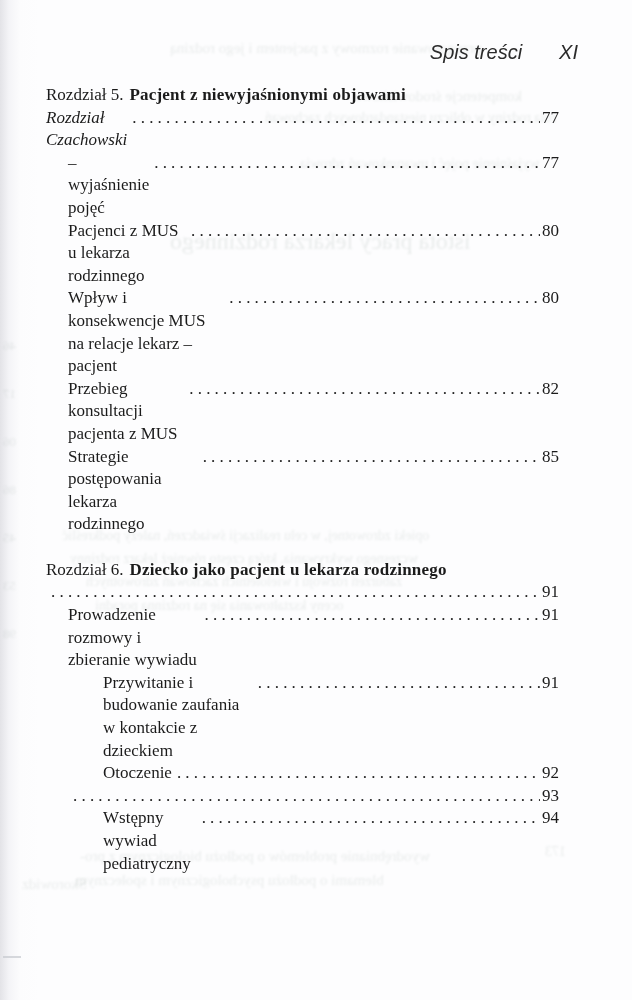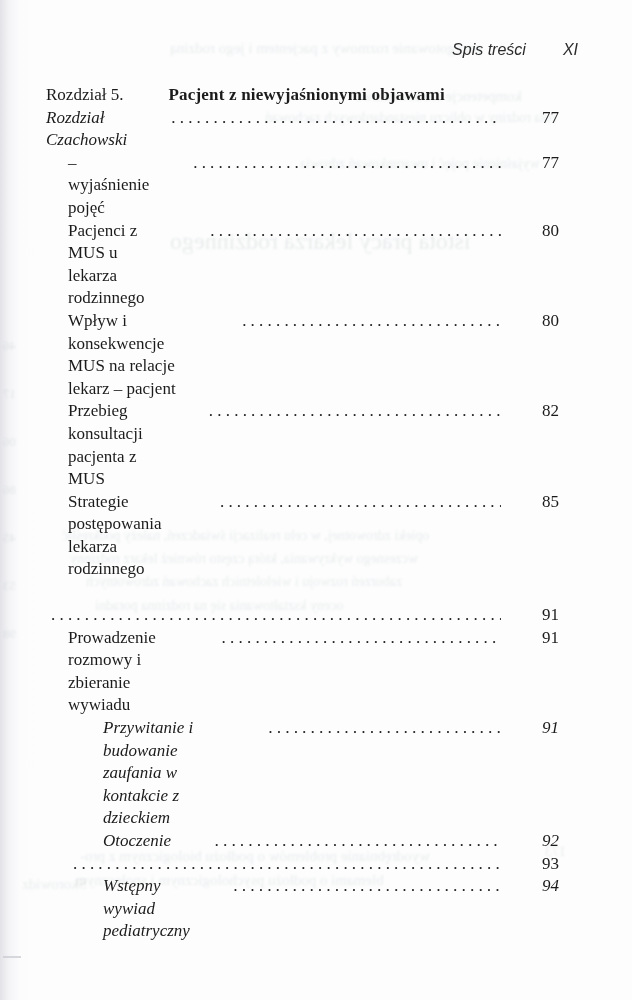--- a/index.html
+++ b/index.html
@@ -13,42 +13,41 @@
     color: #1b1b1b;
   }
 
   
   .running-header {
     position: absolute;
     top: 41px; right: 54px;
     display: flex; gap: 37px;
     font-family: "Liberation Sans", sans-serif;
     font-style: italic;
-    font-size: 16px;
+    font-size: 20px;
     color: #2b2b2b;
     z-index: 2;
   }
 
   
   .content {
     position: absolute;
     top: 84px; left: 46px; right: 54px;
     z-index: 2;
   }
   .section { margin: 0 0 23px 0; }
   .row {
     display: flex;
     align-items: flex-start;
     line-height: 22.6px;
     font-size: 17px;
-    gap: 39px;
   }
   .row .text { white-space: pre-wrap; }
   .indent-1 { padding-left: 22px; }
-  .indent-2 { padding-left: 57px; font-style: italic; }
+  .indent-2 { padding-left: 57px; }
   .bold { font-weight: 700; letter-spacing: 0.2px; }
   .italic { font-style: italic; }
   .chapter-title-gap { margin-left: 6px; }
   .dots {
     flex: 1 1 auto;
     min-width: 0;
     overflow: hidden;
     white-space: nowrap;
     letter-spacing: 4.2px;
     padding-left: 5px;
@@ -125,20 +124,24 @@
         <span class="pagenum">82</span>
       </div>
       <div class="row indent-1">
         <span class="text">Strategie postępowania lekarza rodzinnego</span>
         <span class="dots" aria-hidden="true">..........................................................................................</span>
         <span class="pagenum">85</span>
       </div>
     </section>
     <section class="section">
       <div class="row">
+        <span class="text">Rozdział 6.</span>
+        <span class="text bold chapter-title-gap">Dziecko jako pacjent u lekarza rodzinnego</span>
+      </div>
+      <div class="row">
         <span class="dots" aria-hidden="true">..........................................................................................</span>
         <span class="pagenum">91</span>
       </div>
       <div class="row indent-1">
         <span class="text">Prowadzenie rozmowy i zbieranie wywiadu</span>
         <span class="dots" aria-hidden="true">..........................................................................................</span>
         <span class="pagenum">91</span>
       </div>
       <div class="row indent-2">
         <span class="text">Przywitanie i budowanie zaufania w kontakcie z dzieckiem</span>

